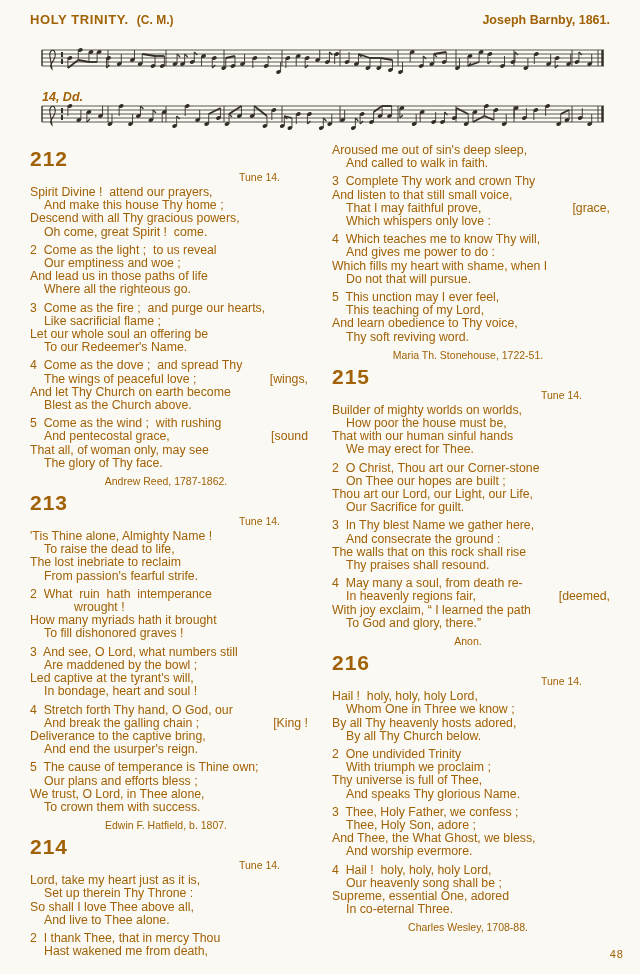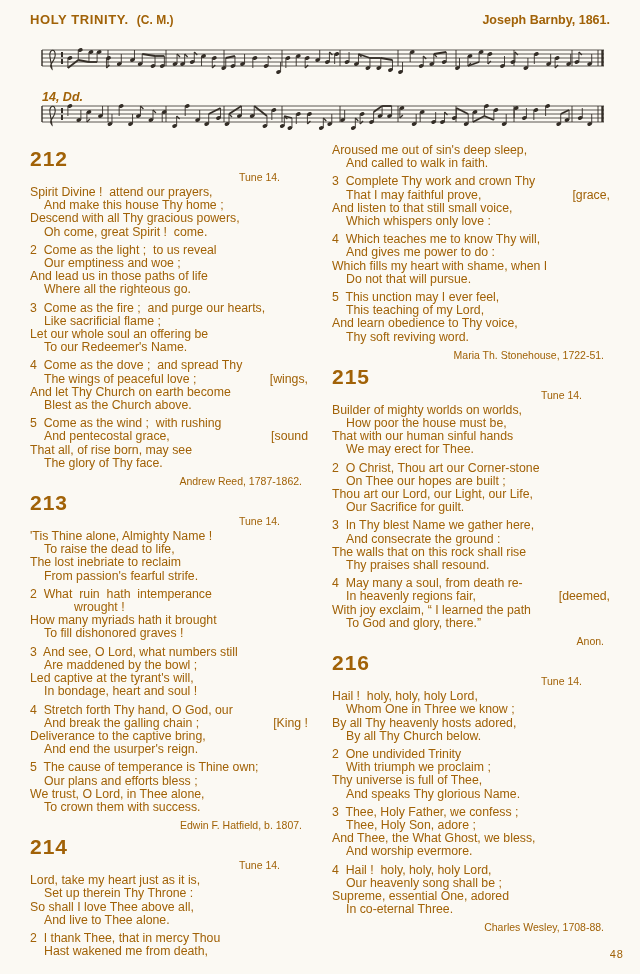--- a/index.html
+++ b/index.html
@@ -28,21 +28,21 @@
   .col{width:278px;}
   .hymn-head{display:flex;align-items:baseline;margin:3px 0 3px 0;flex-direction:column;}
   .hymn-number{font-size:21px;font-weight:bold;letter-spacing:1px;line-height:24px;}
   .tune{margin-left:auto;margin-right:28px;font-size:10.5px;}
   .stanza{margin-bottom:5px;}
   .line{font-size:12.3px;line-height:13.2px;display:flex;white-space:pre;}
   .ind0{padding-left:0;}
   .ind1{padding-left:14px;}
   .ind2{padding-left:44px;}
   .overflow{margin-left:auto;padding-left:6px;}
-  .attribution{text-align:right;font-size:10.5px;padding-right:6px;margin:0 0 4px 0;}
+  .attribution{text-align:center;font-size:10.5px;padding-right:6px;margin:0 0 4px 0;}
   .pageno{position:absolute;left:0;right:16px;bottom:14px;text-align:right;font-size:11px;letter-spacing:1px;}
 </style>
 </head>
 <body>
 
 <div class="page">
 
   <div class="header">
     <div>
       <span class="title">HOLY TRINITY.</span><span class="meter">(C. M.)</span>
@@ -373,21 +373,21 @@
         </div>
         <div class="stanza">
           <div class="line ind0"><span>4  Come as the dove ;  and spread Thy</span></div>
           <div class="line ind1"><span>The wings of peaceful love ;</span><span class="overflow">[wings,</span></div>
           <div class="line ind0"><span>And let Thy Church on earth become</span></div>
           <div class="line ind1"><span>Blest as the Church above.</span></div>
         </div>
         <div class="stanza">
           <div class="line ind0"><span>5  Come as the wind ;  with rushing</span></div>
           <div class="line ind1"><span>And pentecostal grace,</span><span class="overflow">[sound</span></div>
-          <div class="line ind0"><span>That all, of rise born, may see</span></div>
+          <div class="line ind0"><span>That all, of woman only, may see</span></div>
           <div class="line ind1"><span>The glory of Thy face.</span></div>
         </div>
         <div class="attribution">Andrew Reed, 1787-1862.</div>
         <div class="hymn-head">
           <span class="hymn-number">213</span>
           <span class="tune">Tune 14.</span>
         </div>
         <div class="stanza">
           <div class="line ind0"><span>'Tis Thine alone, Almighty Name !</span></div>
           <div class="line ind1"><span>To raise the dead to life,</span></div>
@@ -434,22 +434,22 @@
           <div class="line ind1"><span>Hast wakened me from death,</span></div>
         </div>
       </div>
     <div class="col" id="col-right">
         <div class="stanza">
           <div class="line ind0"><span>Aroused me out of sin's deep sleep,</span></div>
           <div class="line ind1"><span>And called to walk in faith.</span></div>
         </div>
         <div class="stanza">
           <div class="line ind0"><span>3  Complete Thy work and crown Thy</span></div>
+          <div class="line ind0"><span>And listen to that still small voice,</span></div>
           <div class="line ind1"><span>That I may faithful prove,</span><span class="overflow">[grace,</span></div>
-          <div class="line ind0"><span>And listen to that still small voice,</span></div>
           <div class="line ind1"><span>Which whispers only love :</span></div>
         </div>
         <div class="stanza">
           <div class="line ind0"><span>4  Which teaches me to know Thy will,</span></div>
           <div class="line ind1"><span>And gives me power to do :</span></div>
           <div class="line ind0"><span>Which fills my heart with shame, when I</span></div>
           <div class="line ind1"><span>Do not that will pursue.</span></div>
         </div>
         <div class="stanza">
           <div class="line ind0"><span>5  This unction may I ever feel,</span></div>

